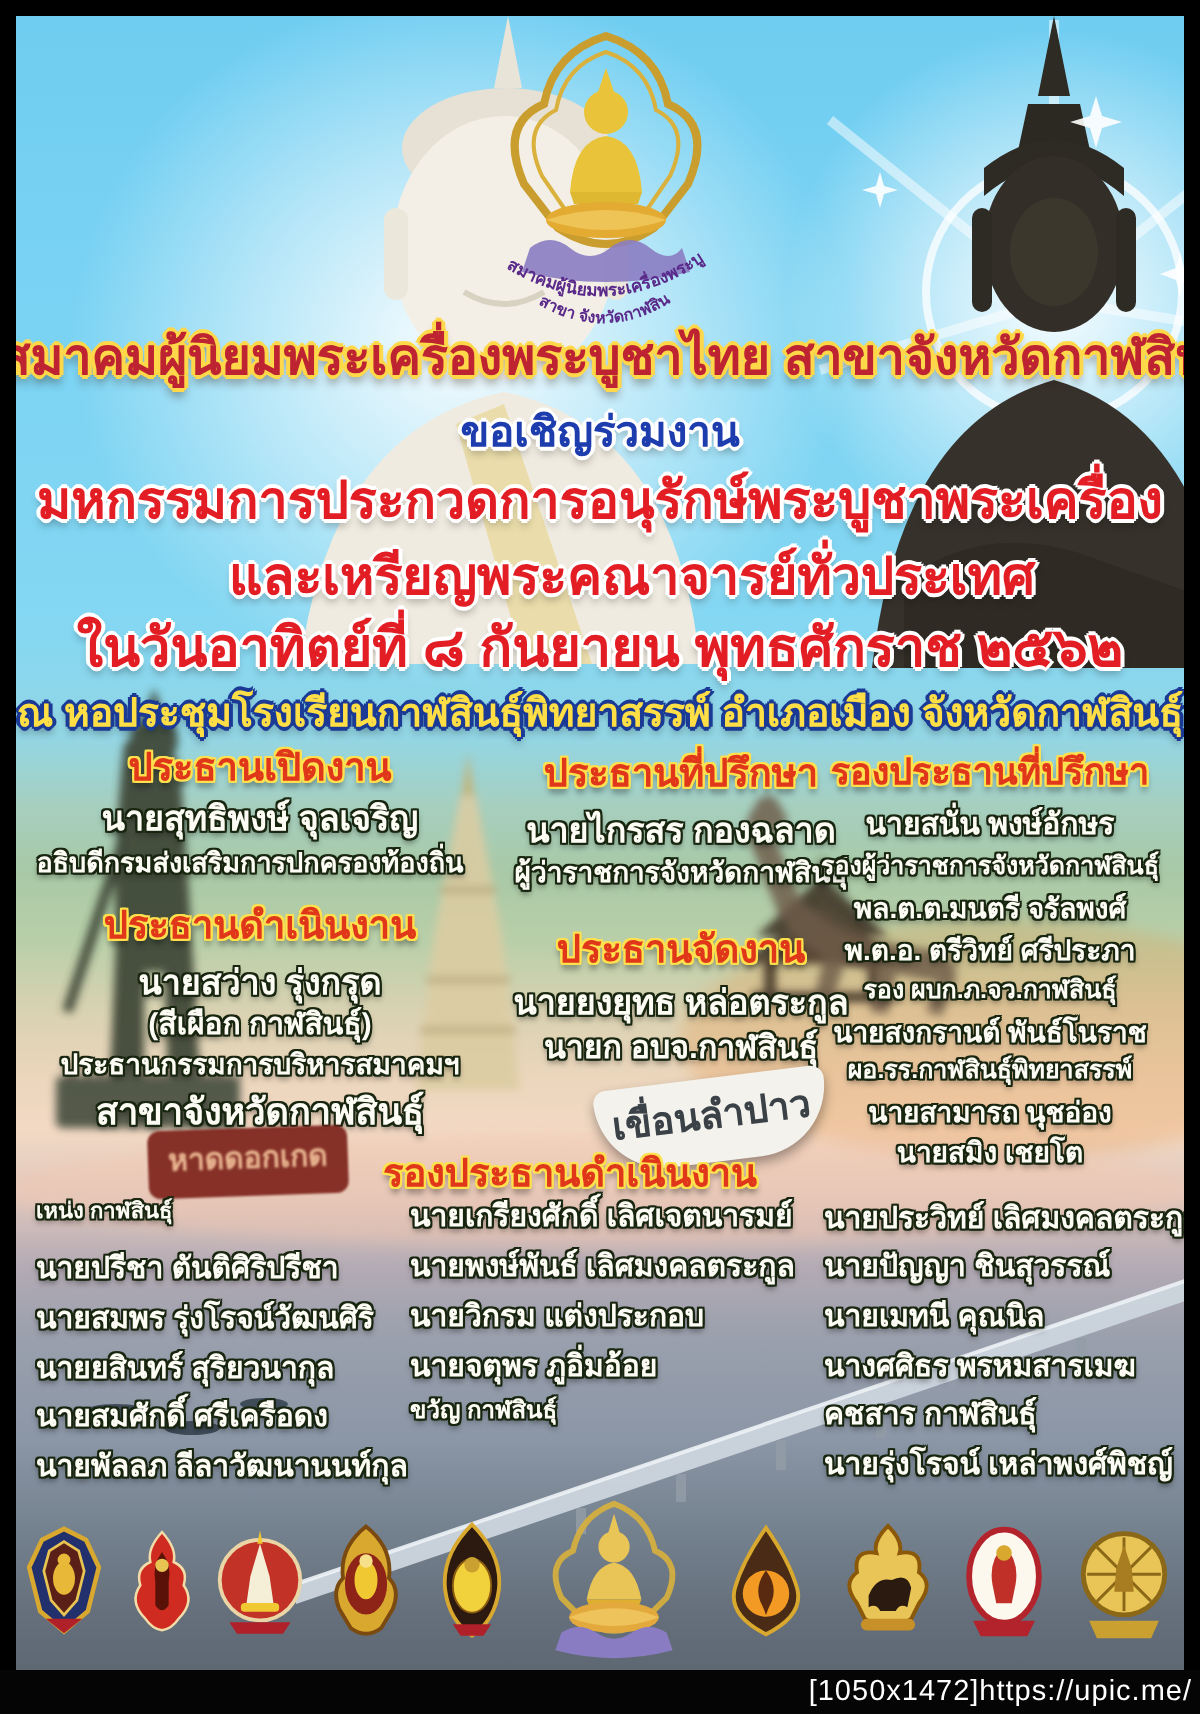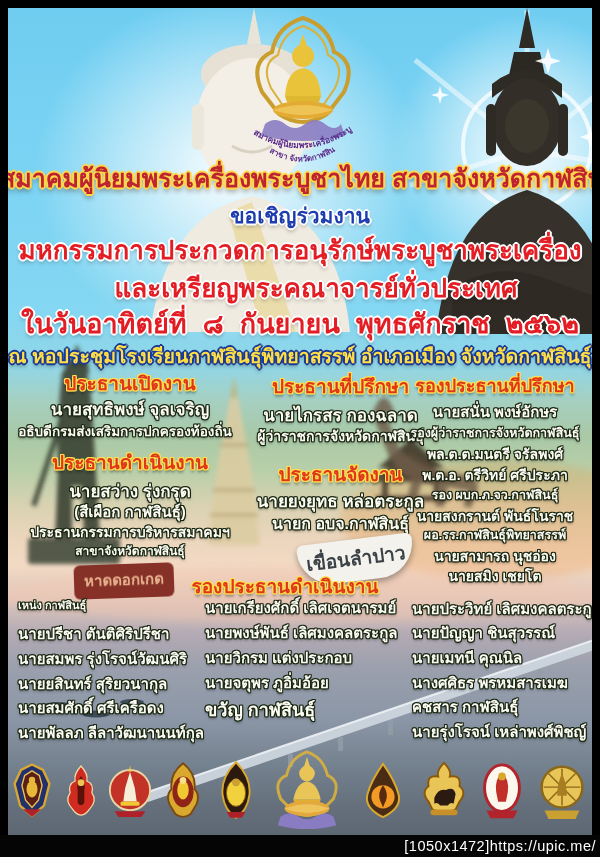--- a/index.html
+++ b/index.html
@@ -160,31 +160,31 @@
     </text>
     <text font-size="8" fill="#5a2a8a" font-weight="bold">
       <textPath href="#arcBot">สาขา จังหวัดกาฬสินธุ์</textPath>
     </text>
   </svg>
 
   <div class="abs ctr ol-y" style="top:158px;font-size:25px;">สมาคมผู้นิยมพระเครื่องพระบูชาไทย สาขาจังหวัดกาฬสินธุ์</div>
   <div class="abs ctr ol-wb" style="top:199px;font-size:21px;">ขอเชิญร่วมงาน</div>
   <div class="abs ctr ol-w" style="top:229px;font-size:26px;">มหกรรมการประกวดการอนุรักษ์พระบูชาพระเครื่อง</div>
   <div class="abs ctr ol-w" style="top:267px;font-size:26px;padding-left:32px;">และเหรียญพระคณาจารย์ทั่วประเทศ</div>
-  <div class="abs ctr ol-w" style="top:302px;font-size:27px;font-family:Liberation Mono, monospace;">ในวันอาทิตย์ที่ ๘ กันยายน พุทธศักราช ๒๕๖๒</div>
+  <div class="abs ctr ol-w" style="top:302px;font-size:27px;">ในวันอาทิตย์ที่ ๘ กันยายน พุทธศักราช ๒๕๖๒</div>
   <div class="abs ctr ol-n" style="top:341px;font-size:19.5px;">ณ  หอประชุมโรงเรียนกาฬสินธุ์พิทยาสรรพ์ อำเภอเมือง จังหวัดกาฬสินธุ์</div>
 
   <div class="abs ctr hdr" style="left:10px;right:350px;top:368px;font-size:19px;">ประธานเปิดงาน</div>
   <div class="abs ctr nm" style="left:10px;right:350px;top:395px;font-size:17px;">นายสุทธิพงษ์ จุลเจริญ</div>
   <div class="abs ctr nm" style="left:0px;right:350px;top:420px;font-size:13.5px;">อธิบดีกรมส่งเสริมการปกครองท้องถิ่น</div>
   <div class="abs ctr nm" style="left:10px;right:350px;top:477px;font-size:17px;">นายสว่าง  รุ่งกรุด</div>
   <div class="abs ctr hdr" style="left:10px;right:350px;top:447px;font-size:19px;">ประธานดำเนินงาน</div>
   <div class="abs ctr nm" style="left:10px;right:350px;top:500px;font-size:15px;">(สีเผือก กาฬสินธุ์)</div>
   <div class="abs ctr nm" style="left:10px;right:350px;top:521px;font-size:14px;">ประธานกรรมการบริหารสมาคมฯ</div>
-  <div class="abs ctr nm" style="left:10px;right:350px;top:541px;font-size:12px;">สาขาจังหวัดกาฬสินธุ์</div>
+  <div class="abs ctr nm" style="left:10px;right:350px;top:541px;font-size:18px;">สาขาจังหวัดกาฬสินธุ์</div>
 
   <div class="abs ctr hdr" style="left:243px;right:162px;top:371px;font-size:19px;">ประธานที่ปรึกษา</div>
   <div class="abs ctr nm" style="left:243px;right:162px;top:401px;font-size:17px;">นายไกรสร  กองฉลาด</div>
   <div class="abs ctr nm" style="left:243px;right:162px;top:425px;font-size:14px;">ผู้ว่าราชการจังหวัดกาฬสินธุ์</div>
   <div class="abs ctr nm" style="left:243px;right:162px;top:487px;font-size:17px;">นายยงยุทธ  หล่อตระกูล</div>
   <div class="abs ctr hdr" style="left:243px;right:162px;top:459px;font-size:19px;">ประธานจัดงาน</div>
   <div class="abs ctr nm" style="left:243px;right:162px;top:511px;font-size:16px;">นายก อบจ.กาฬสินธุ์</div>
 
   <div class="abs ctr hdr" style="left:396px;right:6px;top:371px;font-size:18px;">รองประธานที่ปรึกษา</div>
   <div class="abs ctr nm" style="left:396px;right:6px;top:400px;font-size:15px;">นายสนั่น  พงษ์อักษร</div>
@@ -206,21 +206,21 @@
   <div class="abs lft nm" style="left:18px;top:622px;font-size:15px;">นายปรีชา ตันติศิริปรีชา</div>
   <div class="abs lft nm" style="left:18px;top:647px;font-size:15px;">นายสมพร รุ่งโรจน์วัฒนศิริ</div>
   <div class="abs lft nm" style="left:18px;top:672px;font-size:15px;">นายยสินทร์  สุริยวนากุล</div>
   <div class="abs lft nm" style="left:18px;top:696px;font-size:15px;">นายสมศักดิ์  ศรีเครือดง</div>
   <div class="abs lft nm" style="left:18px;top:721px;font-size:15px;">นายพัลลภ  ลีลาวัฒนานนท์กุล</div>
 
   <div class="abs lft nm" style="left:205px;top:596px;font-size:15px;">นายเกรียงศักดิ์  เลิศเจตนารมย์</div>
   <div class="abs lft nm" style="left:205px;top:621px;font-size:15px;">นายพงษ์พันธ์ เลิศมงคลตระกูล</div>
   <div class="abs lft nm" style="left:205px;top:646px;font-size:15px;">นายวิกรม แต่งประกอบ</div>
   <div class="abs lft nm" style="left:205px;top:671px;font-size:15px;">นายจตุพร  ภูอิ่มอ้อย</div>
-  <div class="abs lft nm" style="left:205px;top:695px;font-size:18px;">ขวัญ กาฬสินธุ์</div>
+  <div class="abs lft nm" style="left:205px;top:695px;font-size:12px;">ขวัญ กาฬสินธุ์</div>
 
   <div class="abs lft nm" style="left:412px;top:597px;font-size:15px;">นายประวิทย์  เลิศมงคลตระกูล</div>
   <div class="abs lft nm" style="left:412px;top:621px;font-size:15px;">นายปัญญา ชินสุวรรณ์</div>
   <div class="abs lft nm" style="left:412px;top:646px;font-size:15px;">นายเมทนี คุณนิล</div>
   <div class="abs lft nm" style="left:412px;top:671px;font-size:15px;">นางศศิธร  พรหมสารเมฆ</div>
   <div class="abs lft nm" style="left:412px;top:695px;font-size:15px;">คชสาร  กาฬสินธุ์</div>
   <div class="abs lft nm" style="left:412px;top:720px;font-size:15px;">นายรุ่งโรจน์  เหล่าพงศ์พิชญ์</div>
 
   <div class="abs badges">
     <svg width="44" height="62" viewBox="0 0 48 64">

